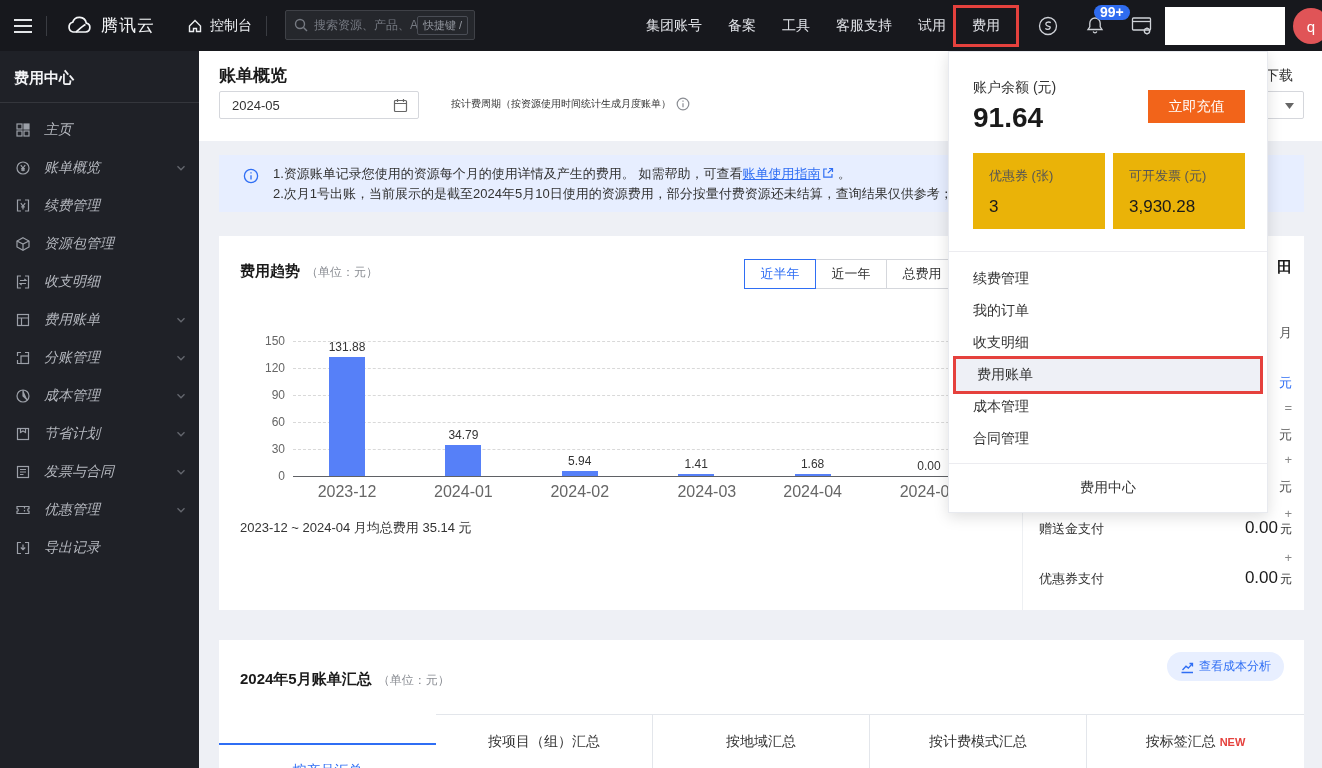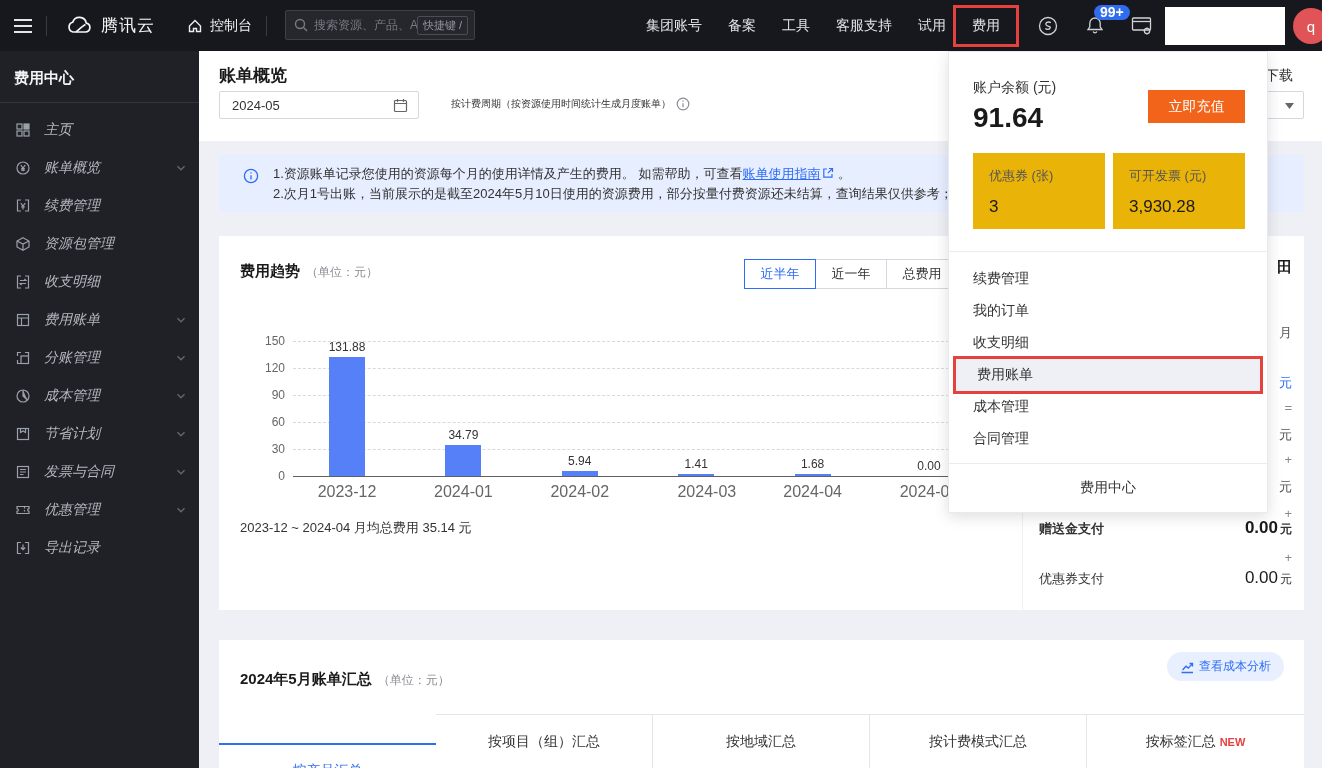--- a/index.html
+++ b/index.html
@@ -447,21 +447,21 @@
     </div>
     <div class="trend-right" id="trend-right">
         <div class="frag title" style="top: 22px;">田</div>
         <div class="frag gray" style="top: 88px;">月</div>
         <div class="frag blue" style="top: 138px;">元</div>
         <div class="frag op" style="top: 164px;">=</div>
         <div class="frag gray" style="top: 190px;">元</div>
         <div class="frag op" style="top: 216px;">+</div>
         <div class="frag gray" style="top: 242px;">元</div>
         <div class="frag op" style="top: 270px;">+</div>
-        <div class="sum-row" style="top: 282px; font-weight: bold;">
+        <div class="sum-row" style="top: 282px;">
           <span class="sr-label">赠送金支付</span>
           <span class="sr-value">0.00</span>
           <span class="sr-unit">元</span>
         </div>
         <div class="sum-op" style="top: 314px;">+</div>
         <div class="sum-row" style="top: 332px;">
           <span class="sr-label">优惠券支付</span>
           <span class="sr-value">0.00</span>
           <span class="sr-unit">元</span>
         </div>

